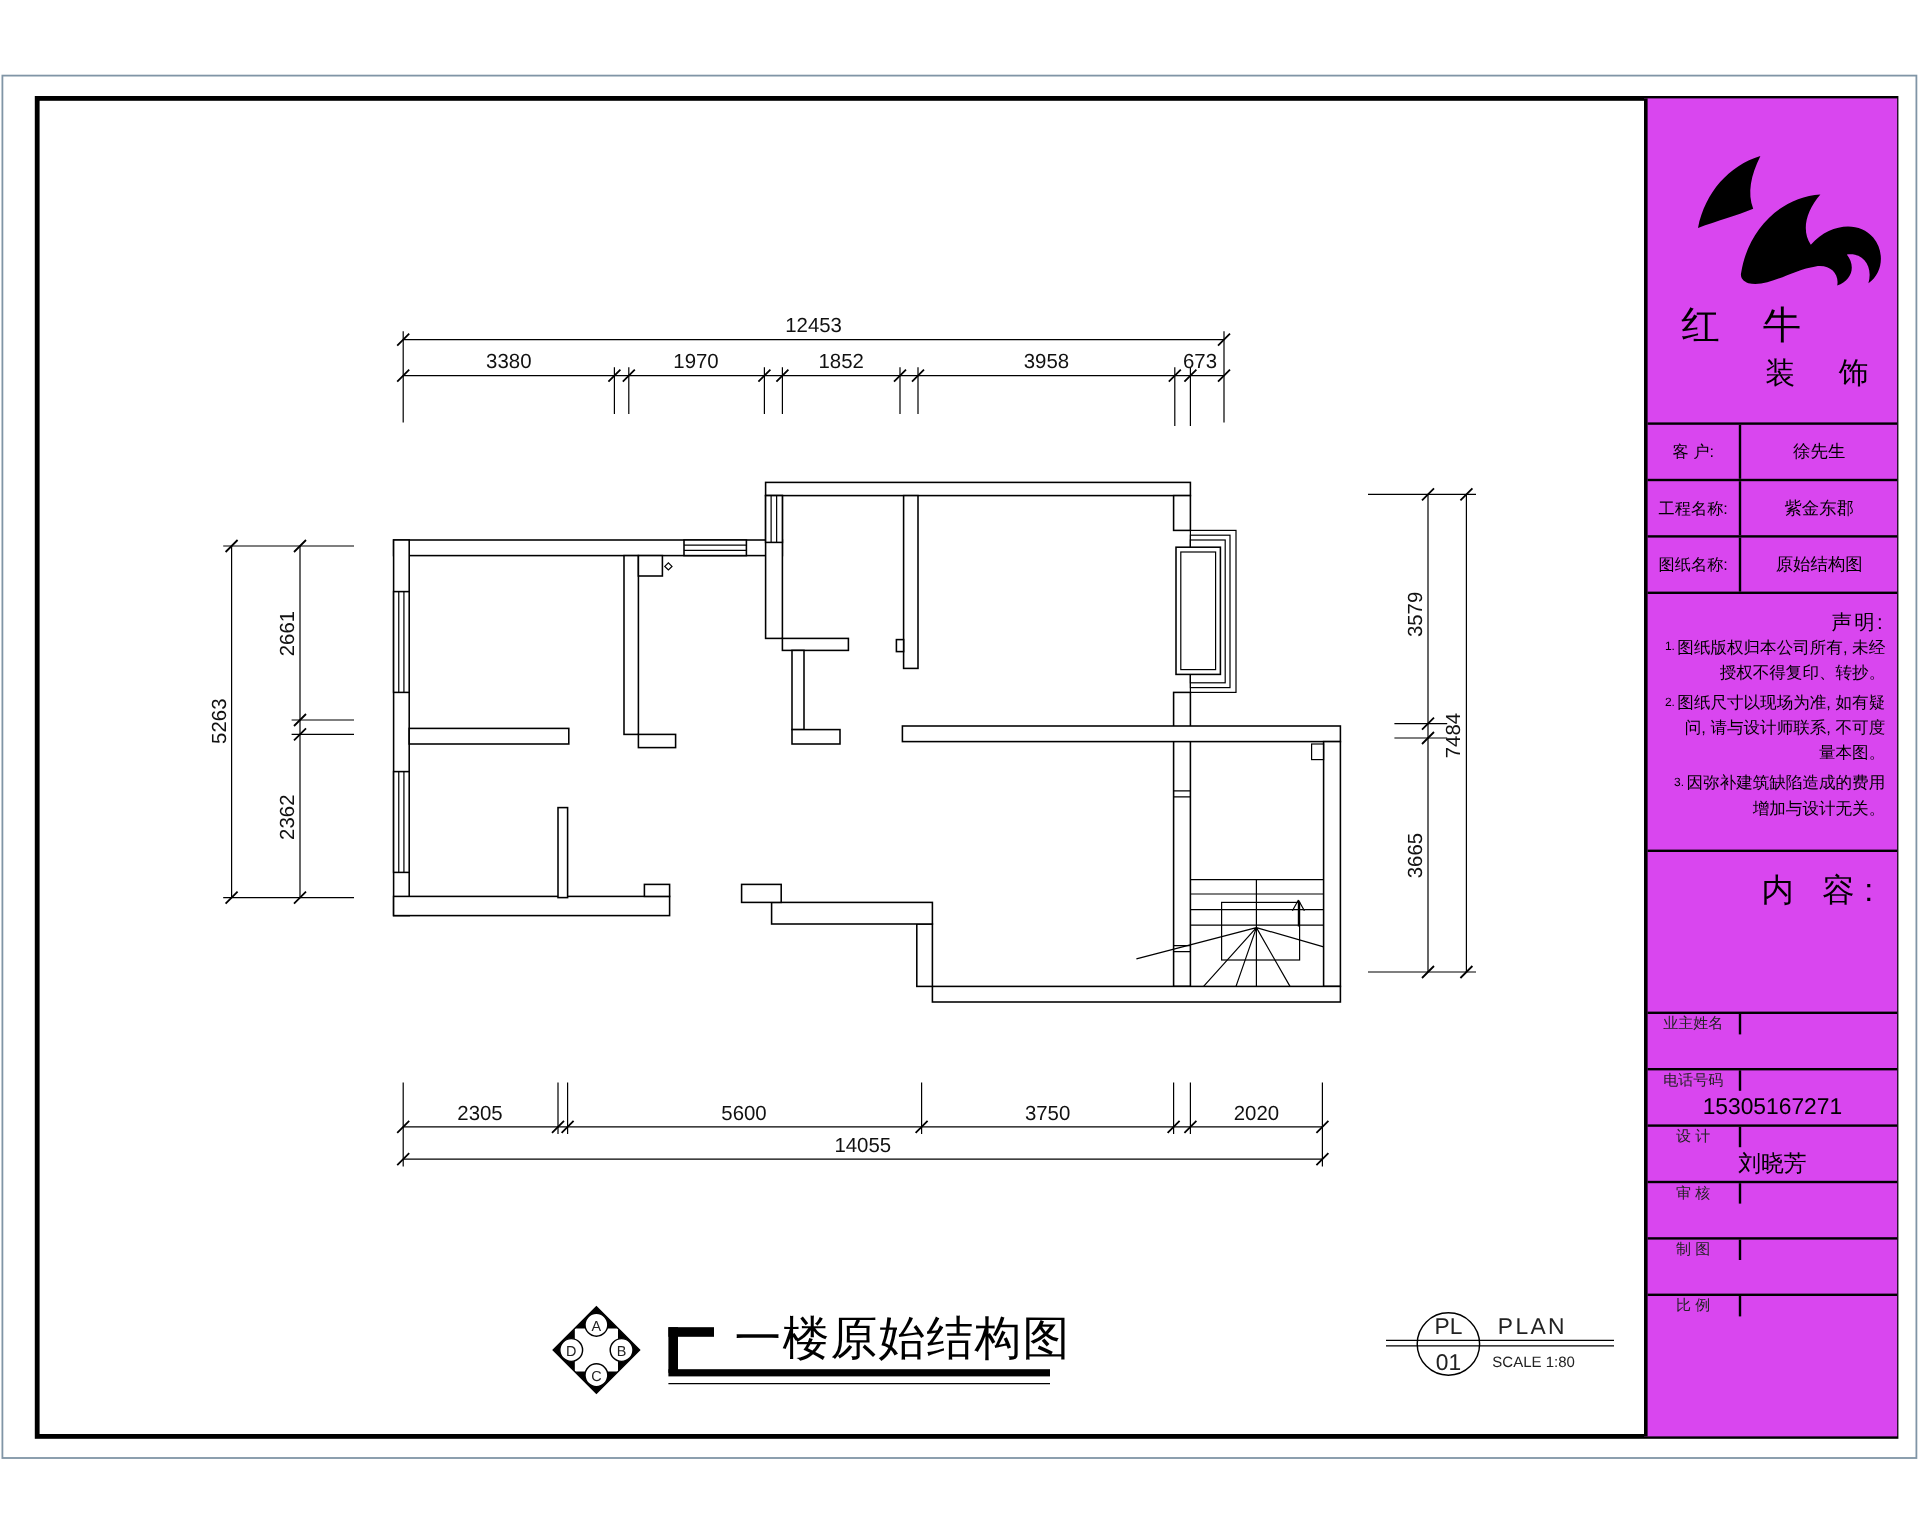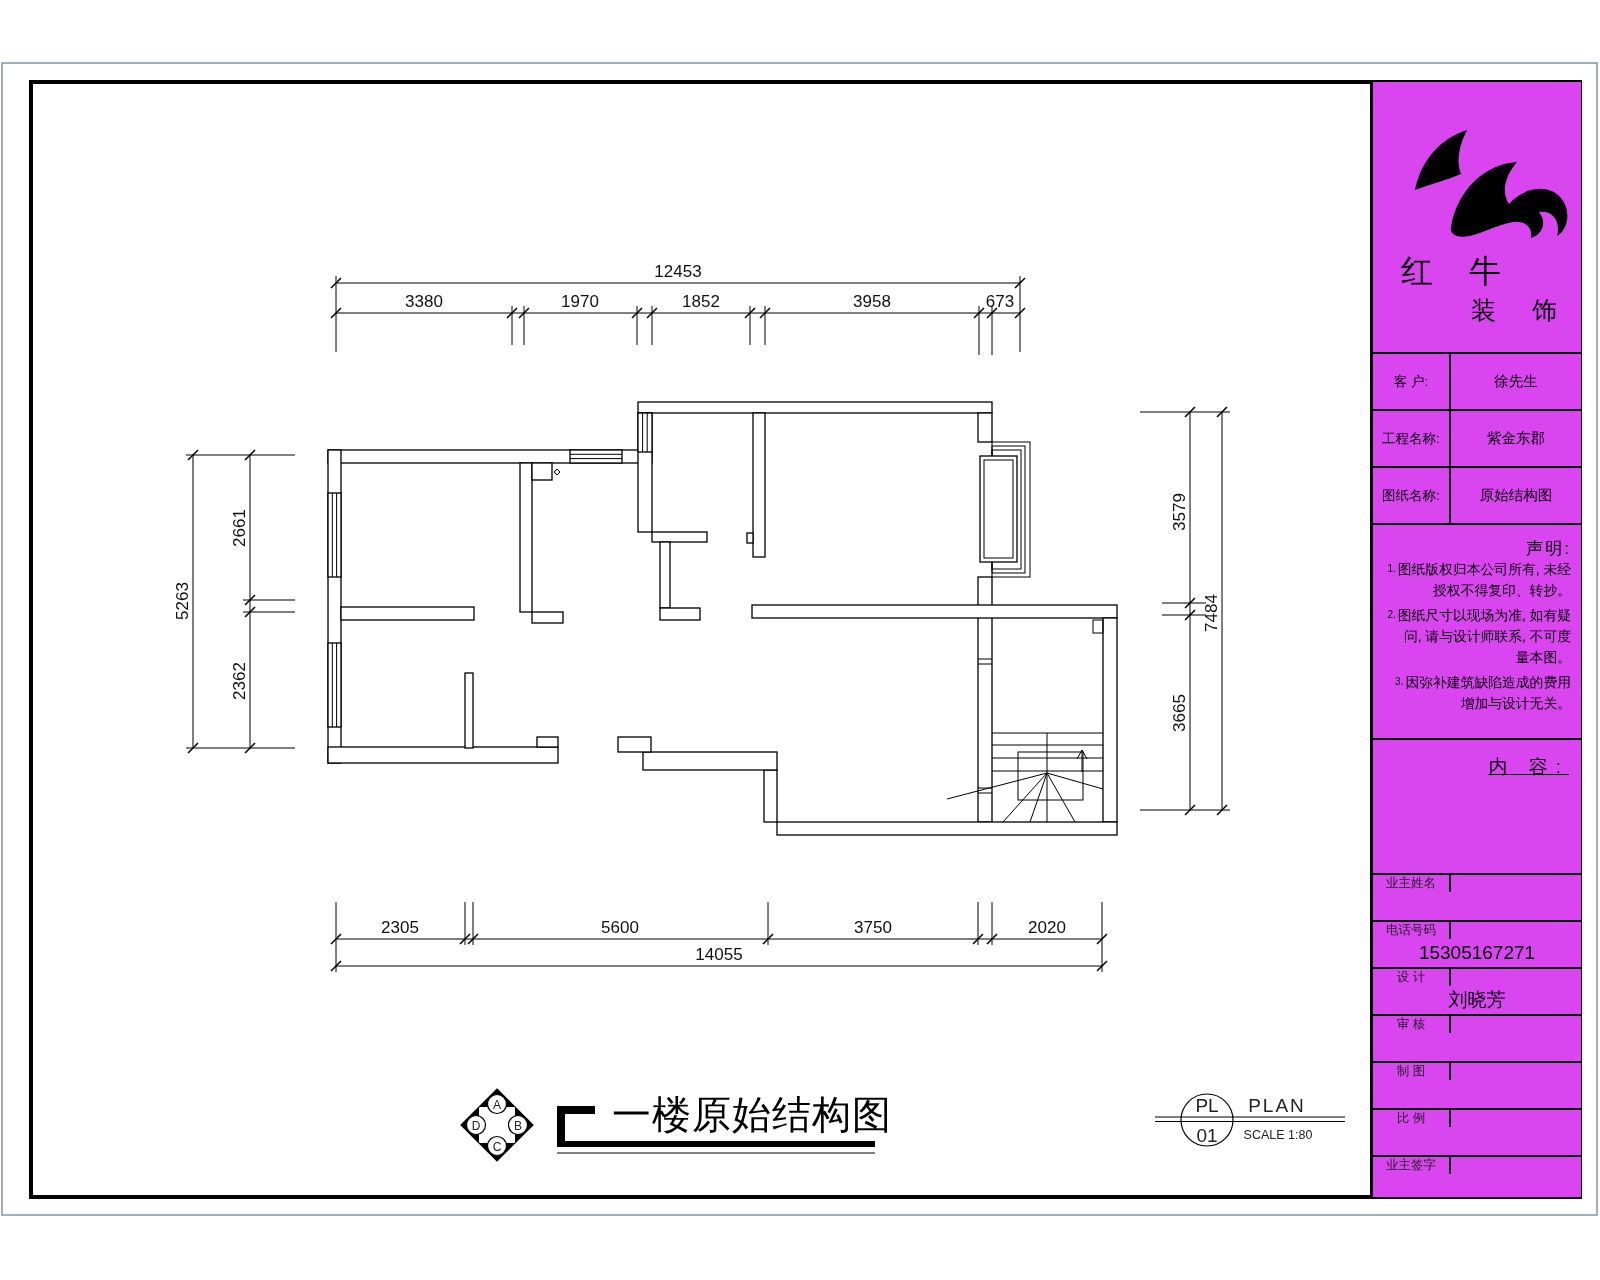--- a/index.html
+++ b/index.html
@@ -10,30 +10,30 @@
 
   
   .tb { position:absolute; left:1370px; top:82px; width:211px; height:1115px;
         border-left:3px solid #000; background:#d946ef; display:flex; flex-direction:column; }
   .tb-logo { height:272px; border-bottom:2px solid #000; position:relative; }
   .tb-logo svg { position:absolute; left:0; top:0; }
   .logo-name { position:absolute; left:28px; top:168px; font-size:32px; letter-spacing:14px;
                color:#000; font-family:"Liberation Serif", serif; }
   .logo-sub  { position:absolute; left:98px; top:212px; font-size:25px; letter-spacing:15px;
                color:#000; font-family:"Liberation Serif", serif; }
-  .irow { height:57px; border-bottom:2px solid #000; display:flex; align-items:stretch; }
+  .irow { height:47px; border-bottom:2px solid #000; display:flex; align-items:stretch; }
   .irow .lbl { width:78px; border-right:2px solid #000; display:flex; align-items:center;
                justify-content:center; font-size:13.5px; white-space:nowrap; }
   .irow .val { flex:1; display:flex; align-items:center; justify-content:center; font-size:14.5px; }
   .decl { height:215px; border-bottom:2px solid #000; padding:12px 10px 4px 14px; }
   .decl-head { font-size:17px; letter-spacing:2px; }
   .decl-item { font-size:13.8px; line-height:1.52; margin-bottom:4px; padding-left:13px; text-indent:-13px; }
   .decl-item .num { font-size:10px; vertical-align:2px; margin-right:2px; }
   .contentbox { height:135px; border-bottom:2px solid #000; padding:14px 12px; }
-  .content-head { font-size:19px; letter-spacing:8px;text-decoration:underline; }
+  .content-head { font-size:27px; letter-spacing:8px; }
   .signs { flex:1; display:flex; flex-direction:column; }
   .srow { height:47px; border-bottom:2px solid #000; display:flex;flex-direction:column; }
   .srow:last-child { flex:1; border-bottom:none; }
   .srow .lbl { width:78px; border-right:2px solid #000; display:flex; align-items:center;
                justify-content:center; font-size:12.5px; color:#222; white-space:nowrap; }
   .srow .val { flex:1; display:flex; align-items:center; justify-content:center; font-size:19px; }
 
   
   .wall { fill:#fff; stroke:#000; stroke-width:1.3; }
   .thin { stroke:#000; stroke-width:1; fill:none; }
@@ -260,19 +260,15 @@
         <div class="val"></div>
       </div>
       <div class="srow">
         <div class="lbl">制  图</div>
         <div class="val"></div>
       </div>
       <div class="srow">
         <div class="lbl">比  例</div>
         <div class="val"></div>
       </div>
-      <div class="srow">
-        <div class="lbl">业主签字</div>
-        <div class="val"></div>
-      </div>
     </div>
   </div>
 </div>
 
 </body></html>

